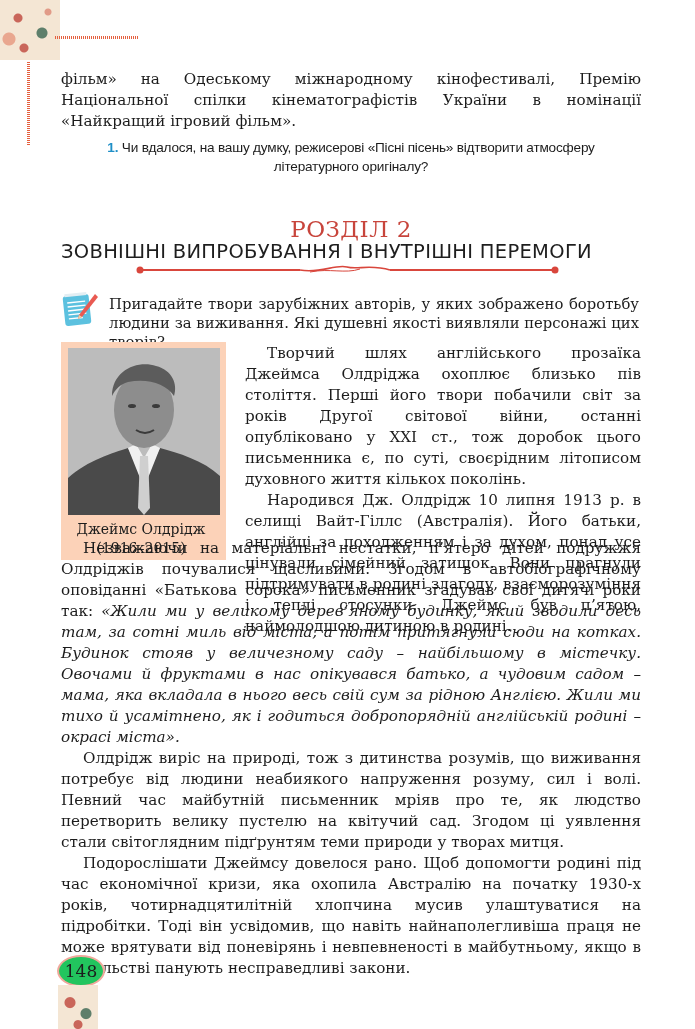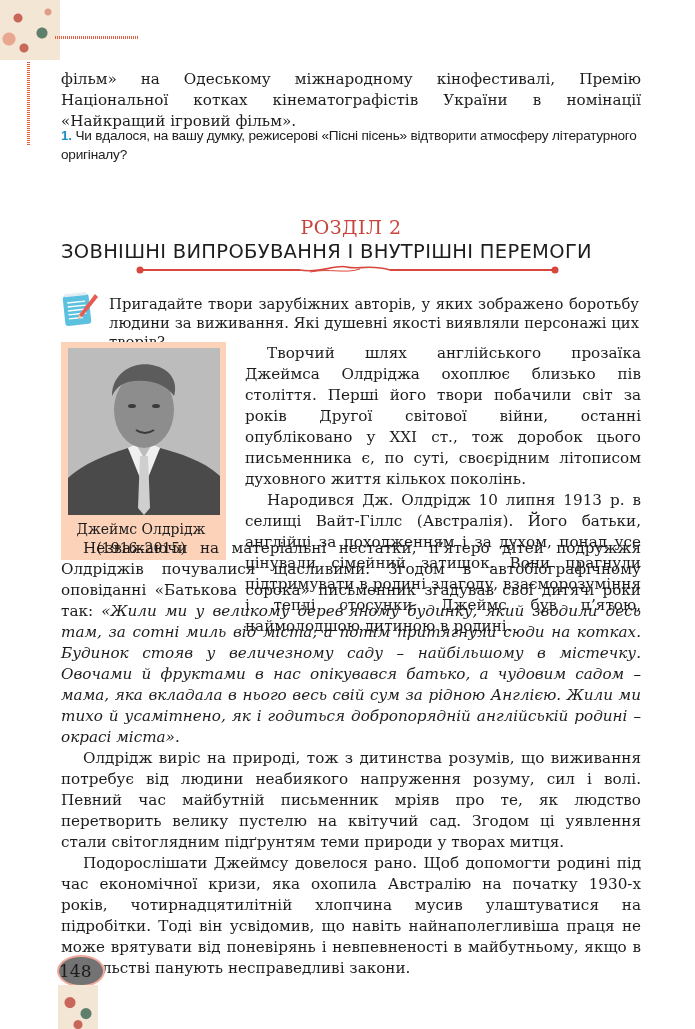--- a/index.html
+++ b/index.html
@@ -35,25 +35,25 @@
     }
     .block { position: absolute; left: 61px; width: 580px; }
     .serif-text { font-size: 15.2px; line-height: 21px; text-align: justify; }
     .serif-text p { margin: 0; text-indent: 22px; }
     .intro { top: 69px; }
     .intro p { text-indent: 0; }
     .questions {
       top: 127px; font-family: "Liberation Sans", "DejaVu Sans", sans-serif; font-size: 13.6px; line-height: 18.5px;
       letter-spacing: -0.2px;
     }
-    .questions .q { margin: 0; }
+    .questions .q { margin: 12px; text-align: center; }
     .questions .num { color: #1f8fc7; font-weight: bold; }
     .chapter-label {
       position: absolute; top: 216px; left: 61px; width: 580px; text-align: center;
-      color: #c8453c; font-size: 19px; letter-spacing: 0.5px; font-family: "DejaVu Serif", serif;
+      color: #c8453c; font-size: 23px; letter-spacing: 0.5px; font-family: "DejaVu Serif", serif;
     }
     .chapter-title {
       position: absolute; top: 240px; left: 61px; width: 580px; 
       font-size: 19.5px; letter-spacing: 0.3px; color: #1e1e1e; font-family: "DejaVu Sans", sans-serif; font-weight: normal;
     }
     .divider { position: absolute; top: 262px; left: 135px; width: 425px; height: 16px; }
     .prompt-icon { position: absolute; left: 62px; top: 290px; width: 38px; height: 38px; }
     .prompt { position: absolute; left: 109px; top: 294px; width: 530px; font-size: 14.8px; line-height: 19px; text-align: justify; }
     .portrait-card {
       position: absolute; left: 61px; top: 342px; width: 165px; height: 218px; background: #fcd2b8;
@@ -62,32 +62,32 @@
       position: absolute; left: 7px; top: 6px; width: 152px; height: 167px; background: #b9b9b9; overflow: hidden;
     }
     .portrait-caption {
       position: absolute; left: 0; top: 178px; width: 160px; text-align: center; font-size: 14px; line-height: 19px; color: #1c1c1c;
     }
     .bio-right { position: absolute; left: 245px; top: 343px; width: 396px; }
     .full { top: 538px; }
     .full em { font-style: italic; }
     .page-num {
       position: absolute; left: 57px; top: 955px; width: 44px; height: 28px; border: 2px solid #f1a99c;
-      border-radius: 50%; background: #737373; text-align: left; line-height: 28px; font-size: 17px; color: #1c1c1c;
+      border-radius: 50%; background: #22c55e; text-align: center; line-height: 28px; font-size: 17px; color: #1c1c1c;
     }
   </style>
 </head>
 <body>
 
 <div class="ornament-top"></div>
 <div class="dotline-h"></div>
 <div class="dotline-v"></div>
 
 <div class="block serif-text intro">
-  <p>фільм» на Одеському міжнародному кінофестивалі, Премію Національної котках кінематографістів України в номінації «Найкращий ігровий фільм».</p>
+  <p>фільм» на Одеському міжнародному кінофестивалі, Премію Національної спілки кінематографістів України в номінації «Найкращий ігровий фільм».</p>
 </div>
 
 <div class="block questions">
   <p class="q">
     <span class="num">1.</span><span> Чи вдалося, на вашу думку, режисерові «Пісні пісень» відтворити атмосферу літературного оригіналу?</span>
   </p>
 </div>
 
 <div class="chapter-label">РОЗДІЛ 2</div>
 <div class="chapter-title">ЗОВНІШНІ ВИПРОБУВАННЯ І ВНУТРІШНІ ПЕРЕМОГИ</div>

